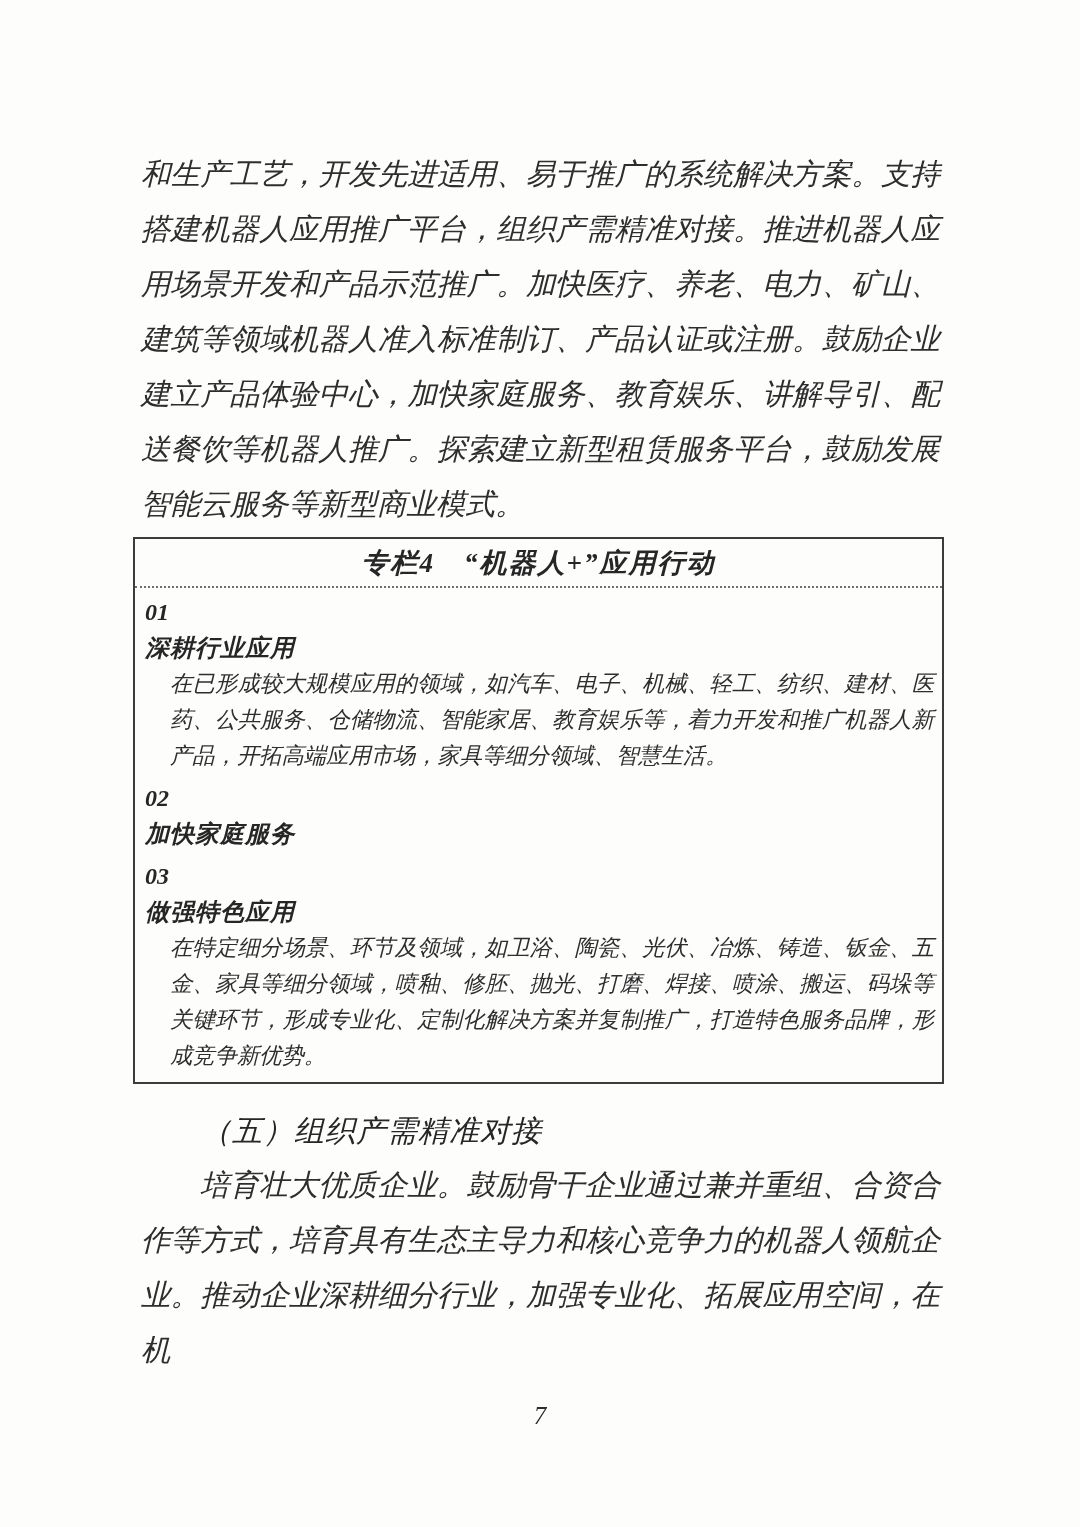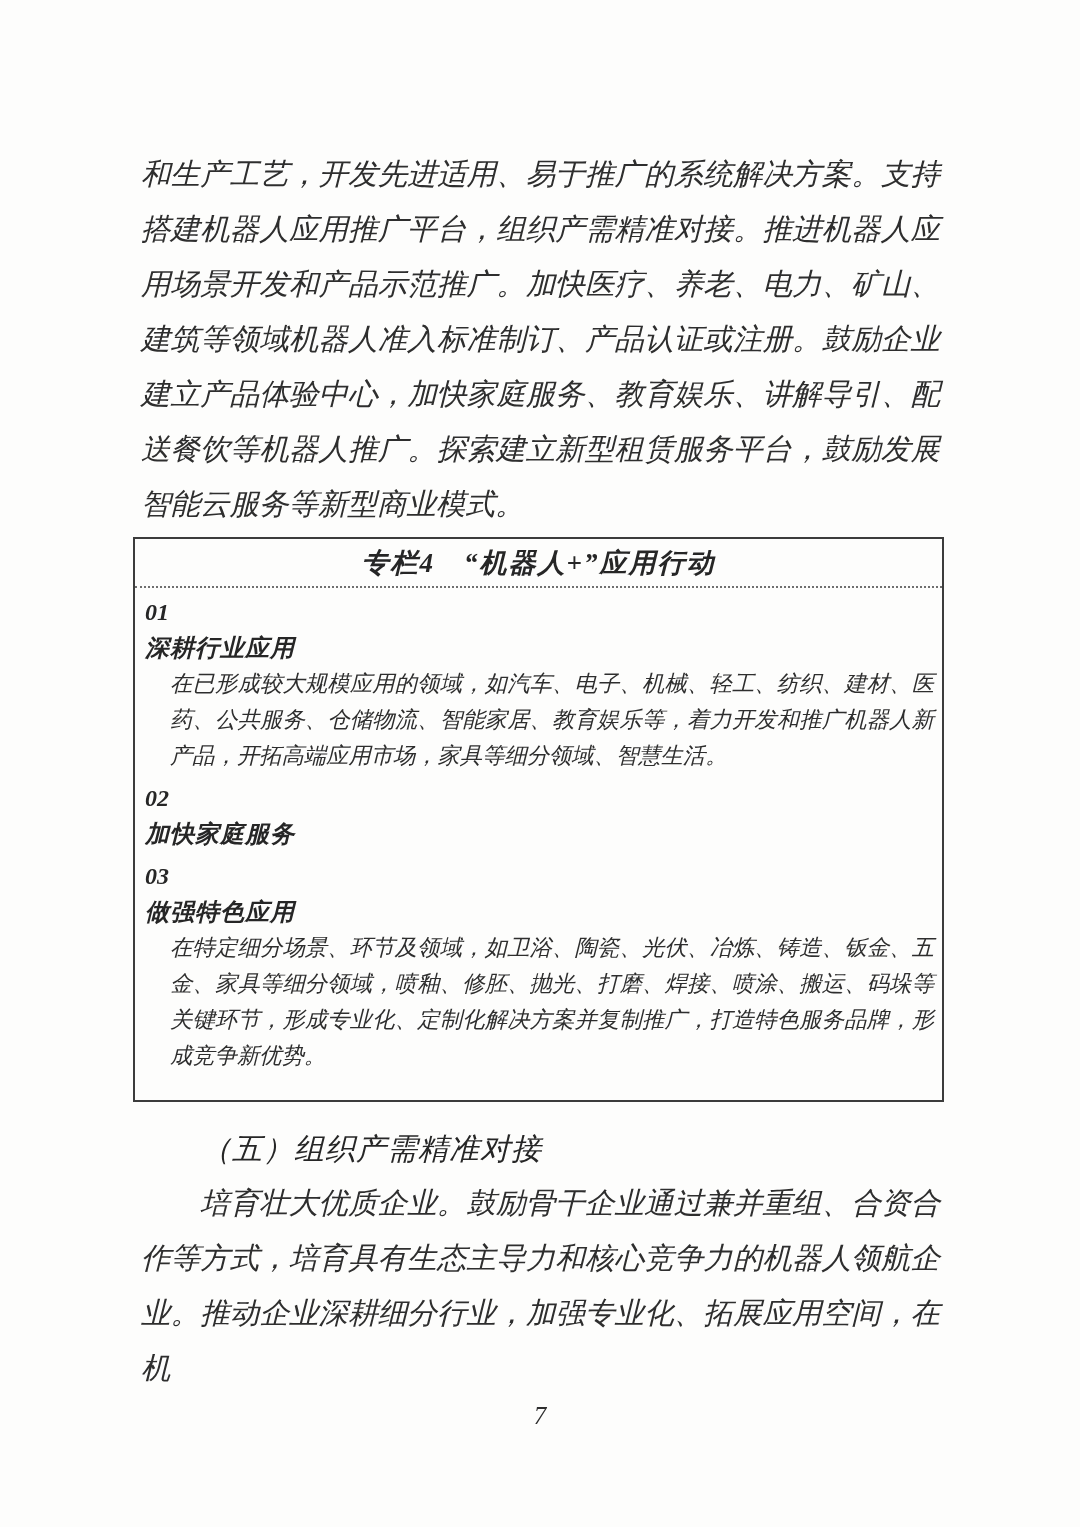--- a/index.html
+++ b/index.html
@@ -77,21 +77,21 @@
   .box-item-text {
     margin: 0;
     padding: 0 8px 0 35px;
     font-size: 22.3px;
     line-height: 36px;
     text-align: justify;
     text-align-last: left;
     color: #2e2e2e;
   }
   .box-item:last-child .box-item-text {
-    padding-bottom: 26px;
+    padding-bottom: 8px;
   }
   .section-heading {
     margin: 24px 0 0 0;
     font-size: 30px;
     line-height: 46px;
     font-weight: normal;
     text-indent: 2em;
     letter-spacing: 1px;
     color: #262626;
   }

